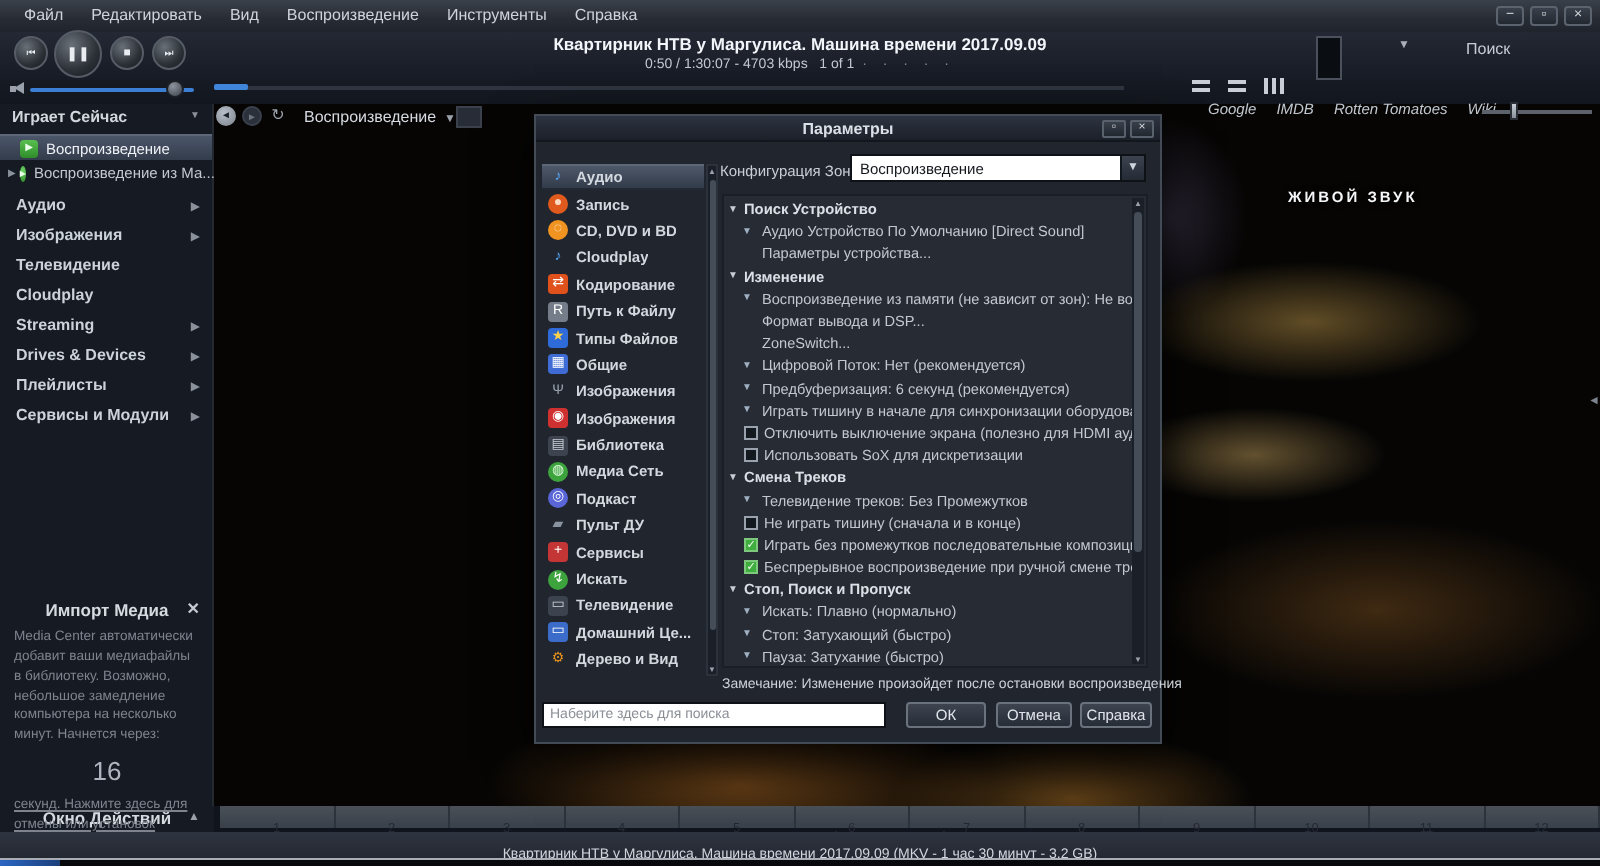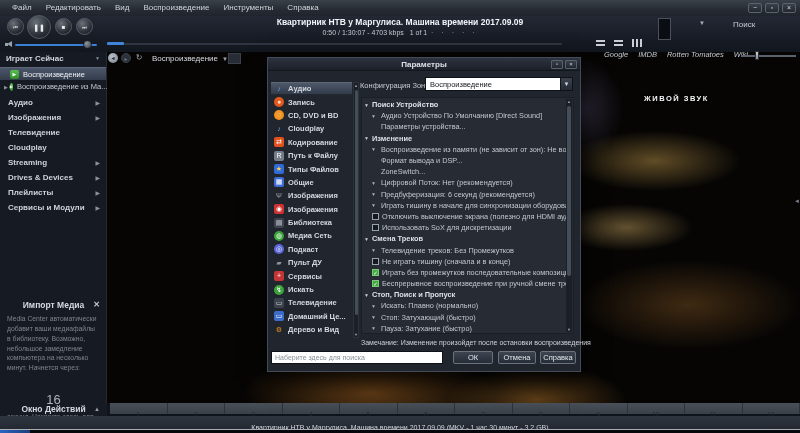--- a/index.html
+++ b/index.html
@@ -74,21 +74,21 @@
   .sb-row { position:relative; height:15px; display:flex; align-items:center; padding-left:8px; }
   .sb-row .sb-label { font-size:8px; font-weight:bold; color:#ccd2da; white-space:nowrap; }
   .sb-row .sb-arrow { position:absolute; right:6px; font-size:6px; color:#8a919b; }
   .sb-collapse { position:absolute; top:198px; right:0px; font-size:6px; color:#7d848e; z-index:16; }
 
   
   .import-panel { position:absolute; top:248px; left:0; width:107px; }
   .imp-title { position:relative; text-align:center; font-size:8.5px; font-weight:bold; color:#d5dae1; }
   .imp-close { position:absolute; right:7px; top:0; font-size:8px; color:#c3c9d1; }
   .imp-body { margin:4px 7px 0 7px; font-size:6.8px; line-height:1.45; color:#7e848e; }
-  .imp-count { margin-top:19px; text-align:center; font-size:13px; color:#aeb5bf; }
+  .imp-count { margin-top:5px; text-align:center; font-size:13px; color:#aeb5bf; }
   .imp-link { margin:5px 7px 0 7px; font-size:6.8px; line-height:1.45; color:#7e848e; text-decoration:underline; }
   .action-bar { position:absolute; top:403px; left:0; width:107px; height:13px; background:#161a22; }
   .aw-label { display:block; text-align:center; font-size:8.5px; font-weight:bold; color:#d5dae1; padding-top:1px; }
   .aw-caret { position:absolute; right:7px; top:3px; font-size:6px; color:#9aa1ab; }
 
   
   .video { position:absolute; top:52px; left:107px; width:693px; height:351px; background:
     radial-gradient(ellipse 120px 42px at 79% 31%, rgba(186,148,72,0.50), rgba(0,0,0,0) 72%),
     radial-gradient(ellipse 95px 34px at 75% 50%, rgba(226,186,108,0.42), rgba(0,0,0,0) 70%),
     radial-gradient(ellipse 150px 60px at 84% 72%, rgba(170,110,45,0.35), rgba(0,0,0,0) 75%),

